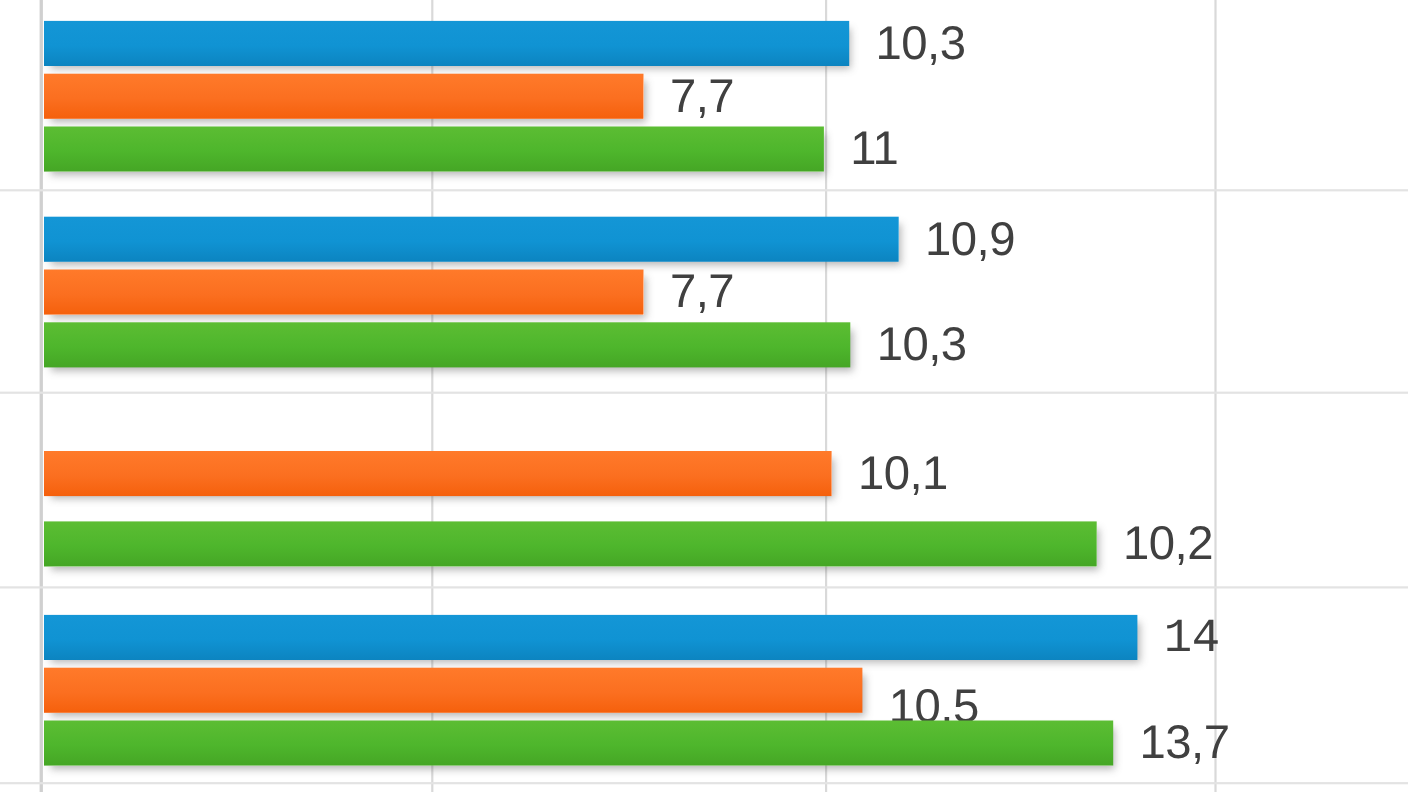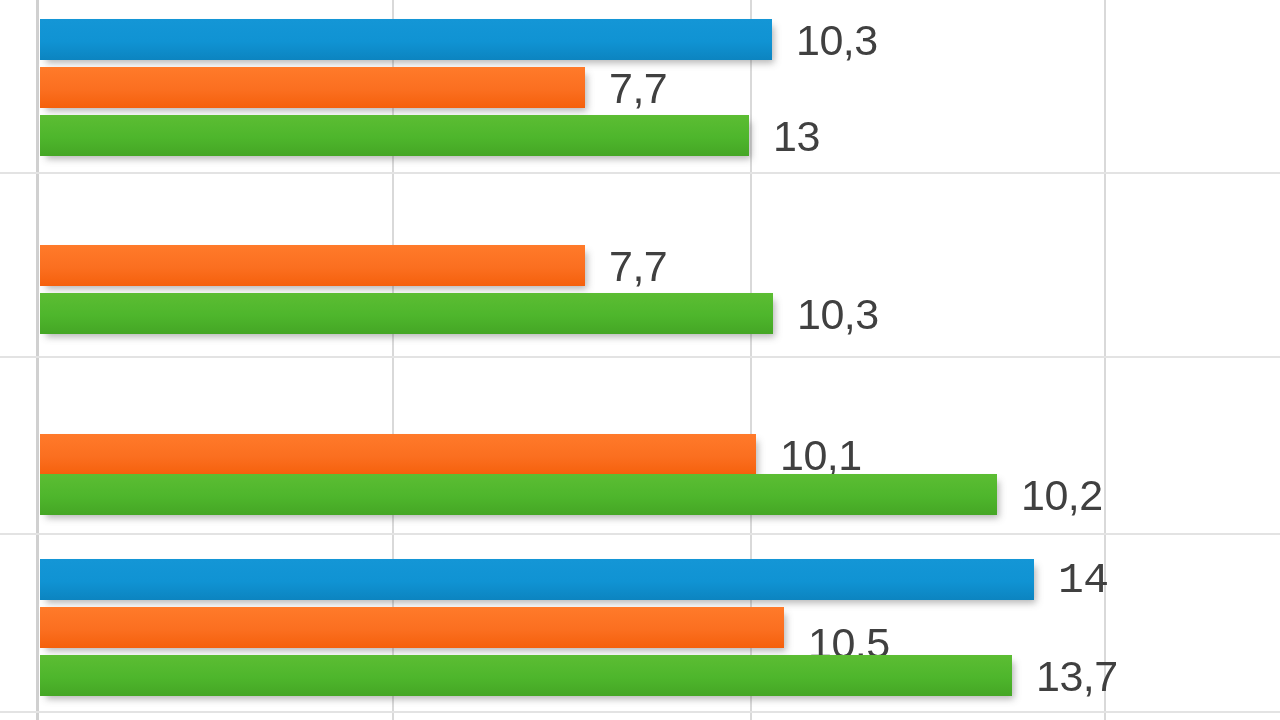--- a/index.html
+++ b/index.html
@@ -104,35 +104,39 @@
         <div class="bar-row" style="top: 0px; width: 1280px;">
           <div class="bar series-0" title="10,3" style="width: 732px;"></div>
           <div class="bar-label" style="left: 796px;">10,3</div>
         </div>
         <div class="bar-row" style="top: 48px; width: 1280px;">
           <div class="bar series-1" title="7,7" style="width: 545px;"></div>
           <div class="bar-label" style="left: 609px;">7,7</div>
         </div>
         <div class="bar-row" style="top: 96px; width: 1280px;">
           <div class="bar series-2" title="10" style="width: 709px;"></div>
-          <div class="bar-label" style="left: 773px;">13</div>
+          <div class="bar-label" style="left: 773px;">11</div>
         </div>
       </div>
       <div class="bar-group" style="top: 197px; height: 144px;">
+        <div class="bar-row" style="top: 0px; width: 1280px;">
+          <div class="bar series-0" title="10,9" style="width: 777px;"></div>
+          <div class="bar-label" style="left: 841px;">10,9</div>
+        </div>
         <div class="bar-row" style="top: 48px; width: 1280px;">
           <div class="bar series-1" title="7,7" style="width: 545px;"></div>
           <div class="bar-label" style="left: 609px;">7,7</div>
         </div>
         <div class="bar-row" style="top: 96px; width: 1280px;">
           <div class="bar series-2" title="10,3" style="width: 733px;"></div>
           <div class="bar-label" style="left: 797px;">10,3</div>
         </div>
       </div>
       <div class="bar-group" style="top: 378px; height: 144px;">
-        <div class="bar-row" style="top: 56px; width: 1280px;">
+        <div class="bar-row" style="top: 32px; width: 1280px;">
           <div class="bar series-1" title="10,1" style="width: 716px;"></div>
           <div class="bar-label" style="left: 780px;">10,1</div>
         </div>
         <div class="bar-row" style="top: 96px; width: 1280px;">
           <div class="bar series-2" title="13,5" style="width: 957px;"></div>
           <div class="bar-label" style="left: 1021px;">10,2</div>
         </div>
       </div>
       <div class="bar-group" style="top: 559px; height: 144px;">
         <div class="bar-row" style="top: 0px; width: 1280px;">

